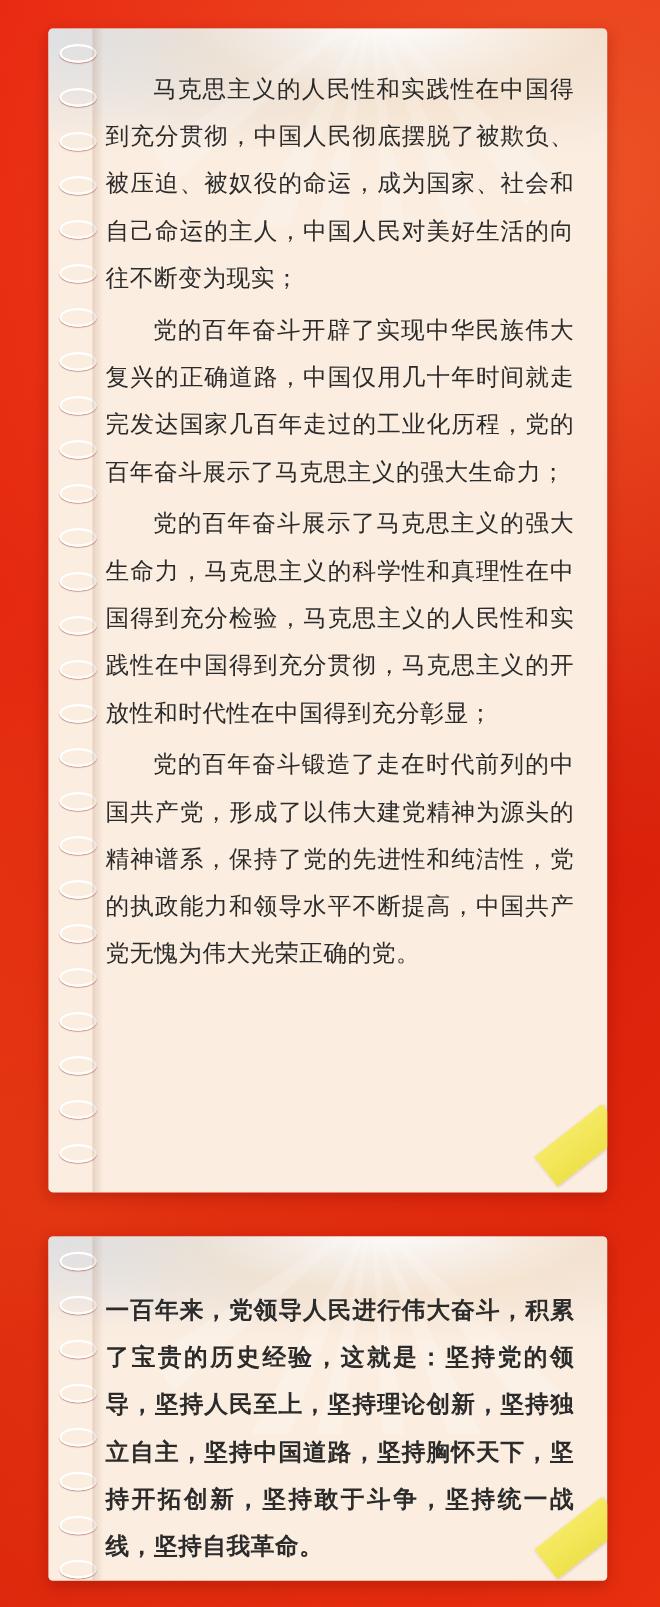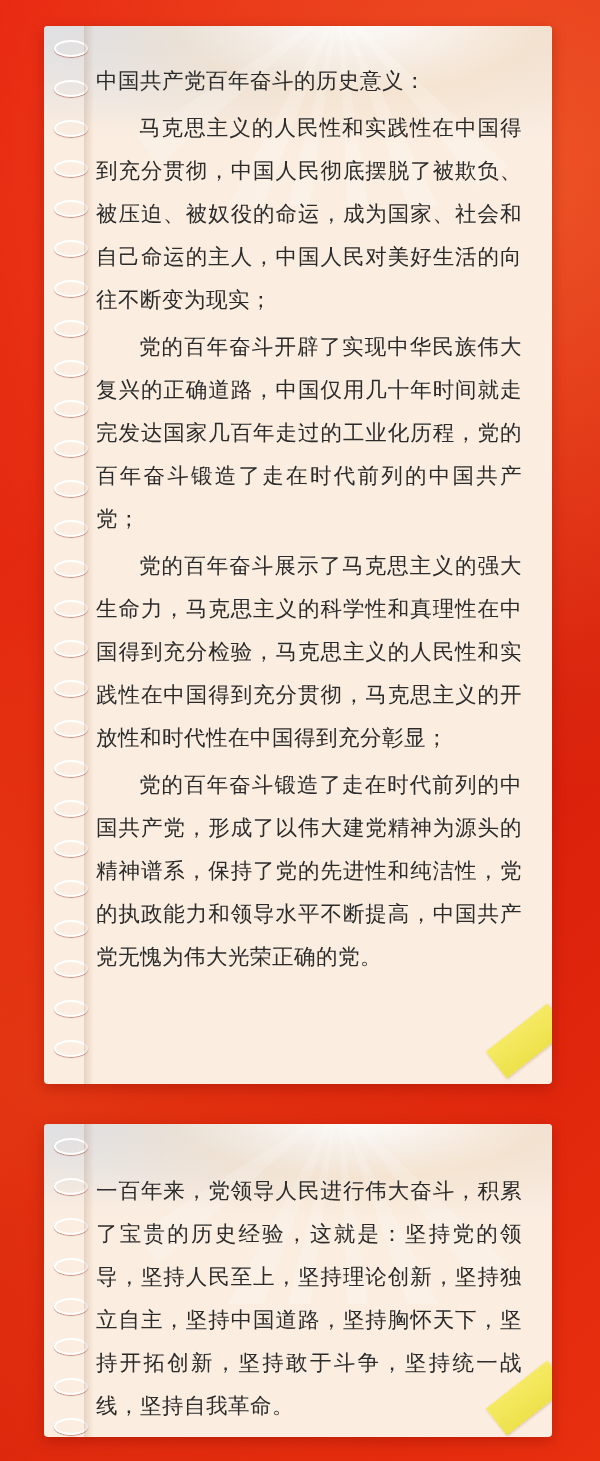--- a/index.html
+++ b/index.html
@@ -87,20 +87,21 @@
     pointer-events: none;
   }
 
   .content {
     position: relative;
     padding: 34px 30px 26px 52px;
     z-index: 2;
   }
   .card-2 .content {
     padding: 46px 30px 26px 52px;
+    font-weight: bold;
   }
 
   p.para {
     margin: 0 0 4px 0;
     font-size: 21.5px;
     line-height: 43px;
     color: #2b2b2b;
     letter-spacing: 0.5px;
     text-align: justify;
     text-justify: inter-ideograph;
@@ -161,23 +162,22 @@
     <div class="ring" style="top:814px"></div>
     <div class="ring" style="top:854px"></div>
     <div class="ring" style="top:894px"></div>
     <div class="ring" style="top:934px"></div>
     <div class="ring" style="top:974px"></div>
     <div class="ring" style="top:1014px"></div>
   </div>
   <div class="edge-shadow"></div>
 
   <div class="content">
-    <p class="para">中国共产党百年奋斗的历史意义：</p>
     <p class="para indent">马克思主义的人民性和实践性在中国得到充分贯彻，中国人民彻底摆脱了被欺负、被压迫、被奴役的命运，成为国家、社会和自己命运的主人，中国人民对美好生活的向往不断变为现实；</p>
-    <p class="para indent">党的百年奋斗开辟了实现中华民族伟大复兴的正确道路，中国仅用几十年时间就走完发达国家几百年走过的工业化历程，党的百年奋斗锻造了走在时代前列的中国共产党；</p>
+    <p class="para indent">党的百年奋斗开辟了实现中华民族伟大复兴的正确道路，中国仅用几十年时间就走完发达国家几百年走过的工业化历程，党的百年奋斗展示了马克思主义的强大生命力；</p>
     <p class="para indent">党的百年奋斗展示了马克思主义的强大生命力，马克思主义的科学性和真理性在中国得到充分检验，马克思主义的人民性和实践性在中国得到充分贯彻，马克思主义的开放性和时代性在中国得到充分彰显；</p>
     <p class="para indent">党的百年奋斗锻造了走在时代前列的中国共产党，形成了以伟大建党精神为源头的精神谱系，保持了党的先进性和纯洁性，党的执政能力和领导水平不断提高，中国共产党无愧为伟大光荣正确的党。</p>
   </div>
 
   <div class="tape tape-1"></div>
 </div>
 
 <div class="card card-2">
   <div class="card-top-wash"></div>
   <svg class="rays" viewBox="0 0 520 220">

